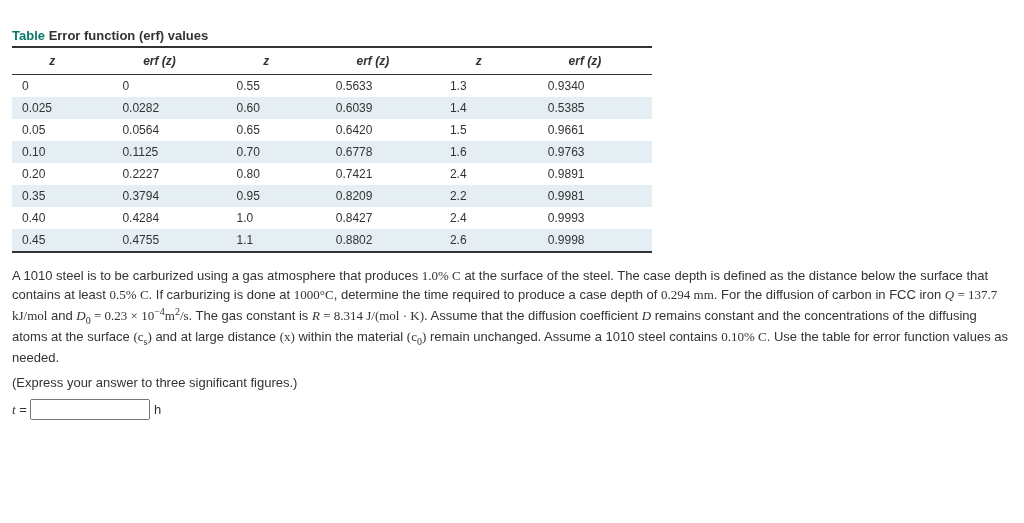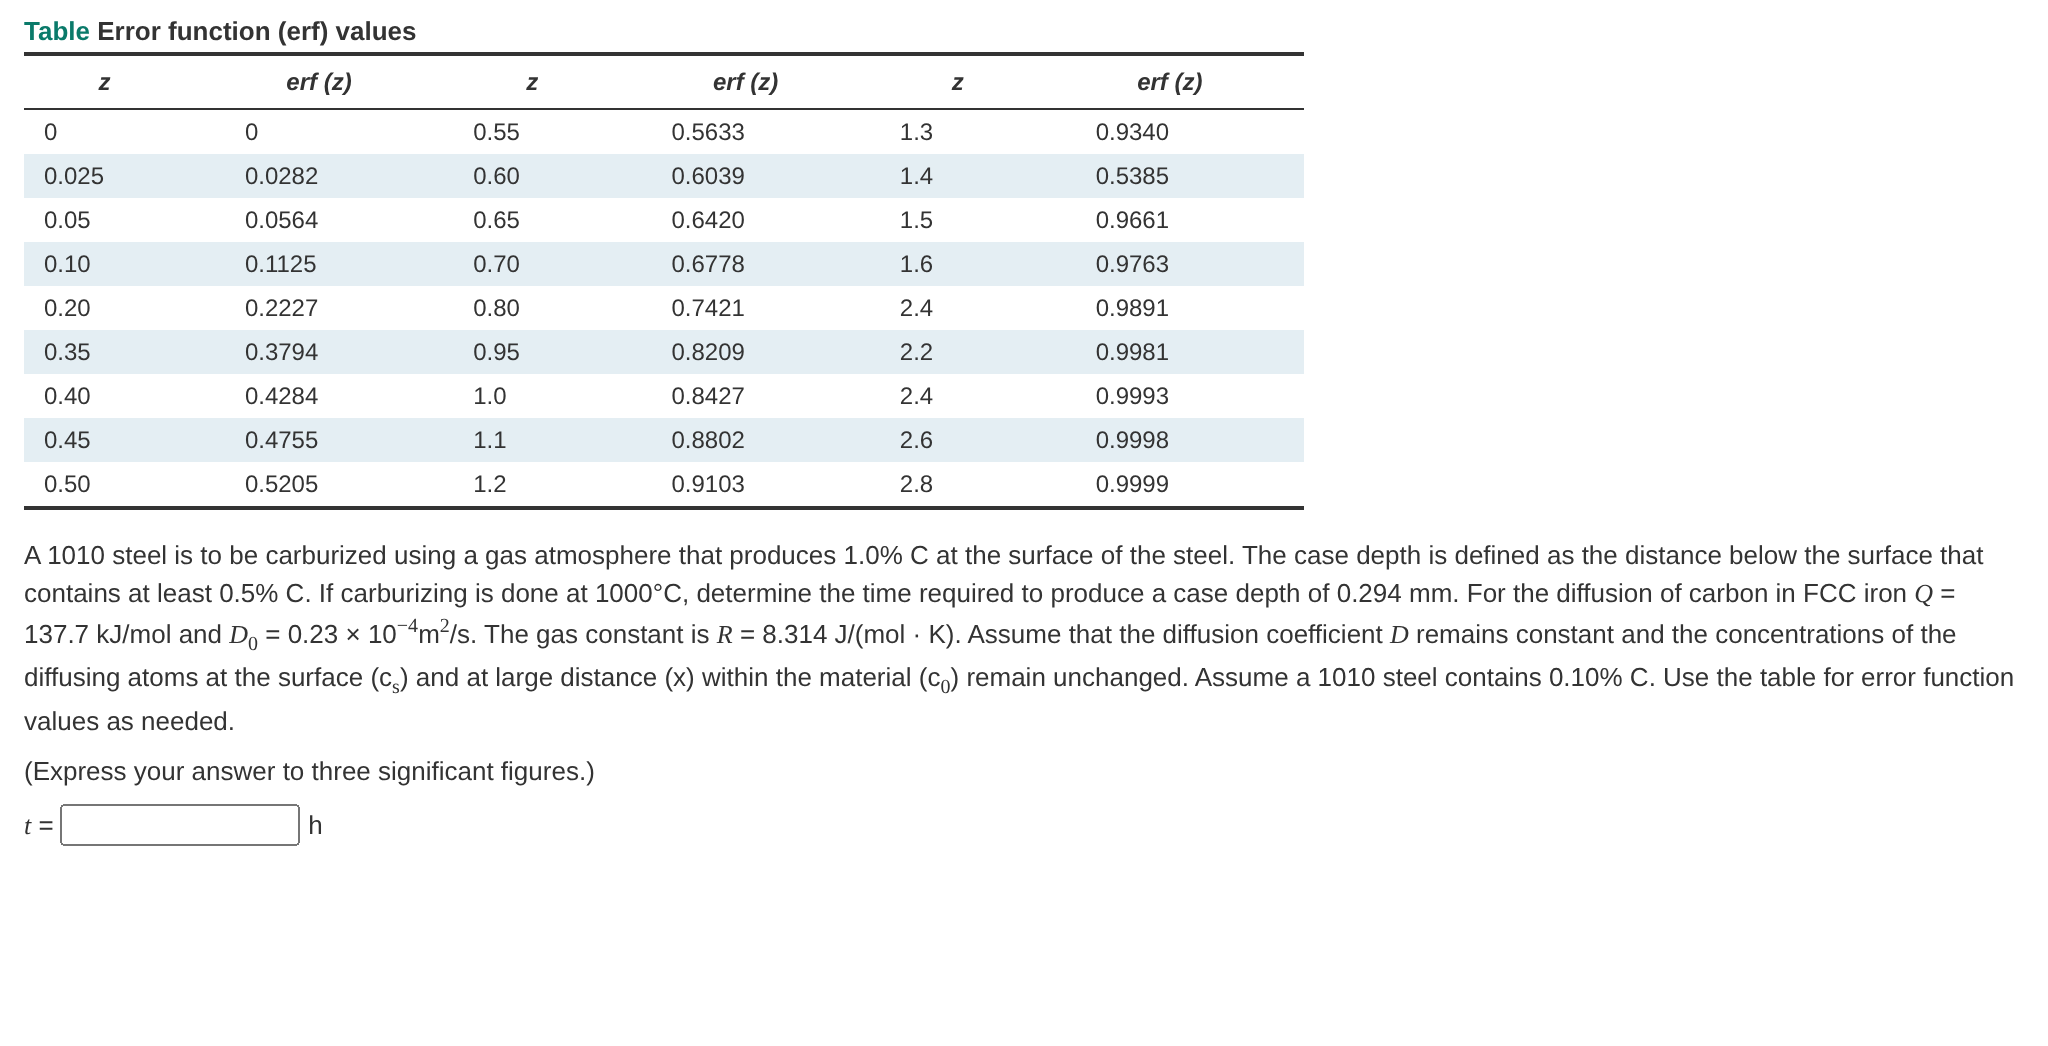--- a/index.html
+++ b/index.html
@@ -7,20 +7,21 @@
     font-size: 13px;
     color: #333;
     margin: 8px 12px;
     background: #fff;
   }
   .table-title {
     color: #0a7a6a;
     font-weight: bold;
     font-size: 13px;
     margin-bottom: 3px;
+    margin-top: 20px;
   }
   .table-title-rest {
     color: #333;
     font-weight: bold;
   }
   table.erf {
     border-collapse: collapse;
     width: 640px;
     margin-bottom: 14px;
   }
@@ -57,21 +58,21 @@
     font-size: 13px;
     margin-top: 0;
   }
   .answer-row input {
     width: 110px;
     font-size: 13px;
     padding: 1px 3px;
   }
   
   .mi { font-style: italic; font-family: 'Times New Roman', serif; }
-  .mn { font-family: Liberation Sans, sans-serif; }
+  .mn { font-family: Liberation Serif, serif; }
   sup, sub { font-size: 10px; font-family: 'Times New Roman', serif; }
 </style>
 </head>
 <body>
 
 <div class="table-title">
   <span>Table</span>
   <span class="table-title-rest">Error function (erf) values</span>
 </div>
 
@@ -144,28 +145,20 @@
         <td class="e">0.9993</td>
       </tr>
       <tr>
         <td class="z">0.45</td>
         <td class="e">0.4755</td>
         <td class="z">1.1</td>
         <td class="e">0.8802</td>
         <td class="z">2.6</td>
         <td class="e">0.9998</td>
       </tr>
-      <tr>
-        <td class="z">0.50</td>
-        <td class="e">0.5205</td>
-        <td class="z">1.2</td>
-        <td class="e">0.9103</td>
-        <td class="z">2.8</td>
-        <td class="e">0.9999</td>
-      </tr>
     </tbody>
 </table>
 
 <div class="problem">
   <p>
     <span>A 1010 steel is to be carburized using a gas atmosphere that produces </span><span class="mn">1.0% C</span><span> at the surface of the steel. The case depth is defined as the distance below the surface that contains at least </span><span class="mn">0.5% C</span><span>. If carburizing is done at </span><span class="mn">1000°C</span><span>, determine the time required to produce a case depth of </span><span class="mn">0.294 mm</span><span>. For the diffusion of carbon in FCC iron </span><span class="mi">Q</span><span class="mn"> = 137.7 kJ/mol</span><span> and </span><span class="mi">D</span><sub>0</sub><span class="mn"> = 0.23 × 10</span><sup>−4</sup><span class="mn">m</span><sup>2</sup><span class="mn">/s</span><span>. The gas constant is </span><span class="mi">R</span><span class="mn"> = 8.314 J/(mol · K)</span><span>. Assume that the diffusion coefficient </span><span class="mi">D</span><span> remains constant and the concentrations of the diffusing atoms at the surface </span><span class="mn">(c</span><sub>s</sub><span class="mn">)</span><span> and at large distance </span><span class="mn">(x)</span><span> within the material </span><span class="mn">(c</span><sub>0</sub><span class="mn">)</span><span> remain unchanged. Assume a 1010 steel contains </span><span class="mn">0.10% C</span><span>. Use the table for error function values as needed.</span>
   </p>
   <p>(Express your answer to three significant figures.)</p>
 </div>
 

